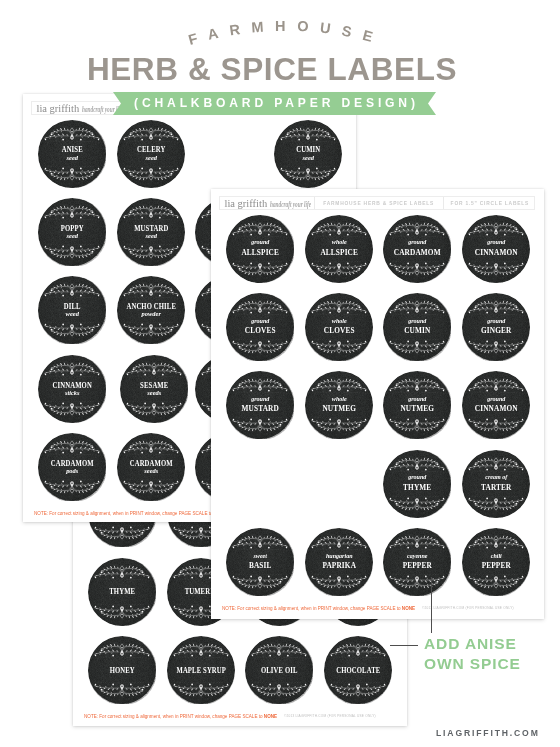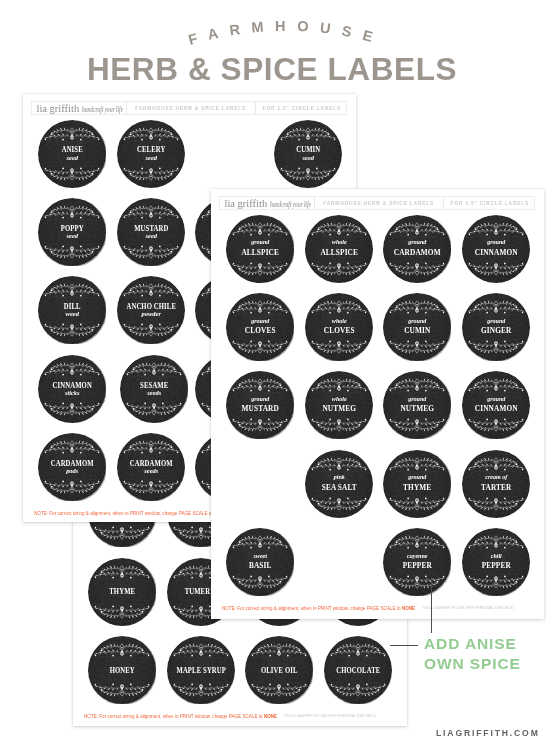--- a/index.html
+++ b/index.html
@@ -136,20 +136,23 @@
         <circle cx="178.0" cy="44.0" r="0.62" fill="#6a6a6a"></circle>
       </g>
     </defs>
   </svg>
 <div id="stage">
 <div class="kicker"><svg width="208" height="30" viewBox="0 0 208 30" xmlns="http://www.w3.org/2000/svg">
         <path id="arc" d="M2,26 A330,330 0 0,1 206,26" fill="none"></path>
         <text font-family="Liberation Sans, sans-serif" font-size="14.5" font-weight="bold" letter-spacing="11.3" fill="#9b948b"><textPath href="#arc" startOffset="50%" text-anchor="middle">FARMHOUSE</textPath></text>
       </svg></div>
 <div class="title">HERB &amp; SPICE LABELS</div>
+<div class="banner"><svg width="323" height="23" viewBox="0 0 323 23">
+        <path d="M0,0 L323,0 L315,11.5 L323,23 L0,23 L8,11.5 Z" fill="#95cd93"></path>
+      </svg><div class="bannertxt">(CHALKBOARD PAPER DESIGN)</div></div>
 <div class="sheet" style="left:73px;top:470px;width:334px;height:256px;">
       <div class="lbl" style="left:15.4px;top:9.2px;width:68.5px;height:68.5px;">
         <svg width="68" height="68" viewBox="0 0 200 200">
           <circle cx="100" cy="100" r="100" fill="url(#cg)"></circle>
           <circle cx="100" cy="100" r="100" fill="#fff" filter="url(#ns)"></circle>
           <use href="#orn" x="0" y="21"></use>
           <use href="#orn" transform="translate(200,179) rotate(180)"></use>
         </svg>
         <div class="txt main" style="top:30.5px;font-size:7.6px;"></div>
       </div>
@@ -575,30 +578,20 @@
       <div class="lbl" style="left:250.8px;top:182.4px;width:68.5px;height:68.5px;">
         <svg width="68" height="68" viewBox="0 0 200 200">
           <circle cx="100" cy="100" r="100" fill="url(#cg)"></circle>
           <circle cx="100" cy="100" r="100" fill="#fff" filter="url(#ns)"></circle>
           <use href="#orn" x="0" y="21"></use>
           <use href="#orn" transform="translate(200,179) rotate(180)"></use>
         </svg>
         <div class="txt sub" style="top:24.5px;font-size:6.6px;">ground</div>
         <div class="txt main" style="top:34px;font-size:8.3px;">CINNAMON</div>
       </div>
-      <div class="lbl" style="left:93.8px;top:260.9px;width:68.5px;height:68.5px;">
-        <svg width="68" height="68" viewBox="0 0 200 200">
-          <circle cx="100" cy="100" r="100" fill="url(#cg)"></circle>
-          <circle cx="100" cy="100" r="100" fill="#fff" filter="url(#ns)"></circle>
-          <use href="#orn" x="0" y="21"></use>
-          <use href="#orn" transform="translate(200,179) rotate(180)"></use>
-        </svg>
-        <div class="txt sub" style="top:24.5px;font-size:6.6px;">pink</div>
-        <div class="txt main" style="top:34px;font-size:8.3px;">SEA SALT</div>
-      </div>
       <div class="lbl" style="left:172.3px;top:260.9px;width:68.5px;height:68.5px;">
         <svg width="68" height="68" viewBox="0 0 200 200">
           <circle cx="100" cy="100" r="100" fill="url(#cg)"></circle>
           <circle cx="100" cy="100" r="100" fill="#fff" filter="url(#ns)"></circle>
           <use href="#orn" x="0" y="21"></use>
           <use href="#orn" transform="translate(200,179) rotate(180)"></use>
         </svg>
         <div class="txt sub" style="top:24.5px;font-size:6.6px;">ground</div>
         <div class="txt main" style="top:34px;font-size:8.3px;">THYME</div>
       </div>
@@ -614,20 +607,30 @@
       </div>
       <div class="lbl" style="left:15.4px;top:339.4px;width:68.5px;height:68.5px;">
         <svg width="68" height="68" viewBox="0 0 200 200">
           <circle cx="100" cy="100" r="100" fill="url(#cg)"></circle>
           <circle cx="100" cy="100" r="100" fill="#fff" filter="url(#ns)"></circle>
           <use href="#orn" x="0" y="21"></use>
           <use href="#orn" transform="translate(200,179) rotate(180)"></use>
         </svg>
         <div class="txt sub" style="top:24.5px;font-size:6.6px;">sweet</div>
         <div class="txt main" style="top:34px;font-size:8.3px;">BASIL</div>
+      </div>
+      <div class="lbl" style="left:93.8px;top:339.4px;width:68.5px;height:68.5px;">
+        <svg width="68" height="68" viewBox="0 0 200 200">
+          <circle cx="100" cy="100" r="100" fill="url(#cg)"></circle>
+          <circle cx="100" cy="100" r="100" fill="#fff" filter="url(#ns)"></circle>
+          <use href="#orn" x="0" y="21"></use>
+          <use href="#orn" transform="translate(200,179) rotate(180)"></use>
+        </svg>
+        <div class="txt sub" style="top:24.5px;font-size:6.6px;">hungarian</div>
+        <div class="txt main" style="top:34px;font-size:8.3px;">PAPRIKA</div>
       </div>
       <div class="lbl" style="left:172.3px;top:339.4px;width:68.5px;height:68.5px;">
         <svg width="68" height="68" viewBox="0 0 200 200">
           <circle cx="100" cy="100" r="100" fill="url(#cg)"></circle>
           <circle cx="100" cy="100" r="100" fill="#fff" filter="url(#ns)"></circle>
           <use href="#orn" x="0" y="21"></use>
           <use href="#orn" transform="translate(200,179) rotate(180)"></use>
         </svg>
         <div class="txt sub" style="top:24.5px;font-size:6.6px;">cayenne</div>
         <div class="txt main" style="top:34px;font-size:8.3px;">PEPPER</div>

